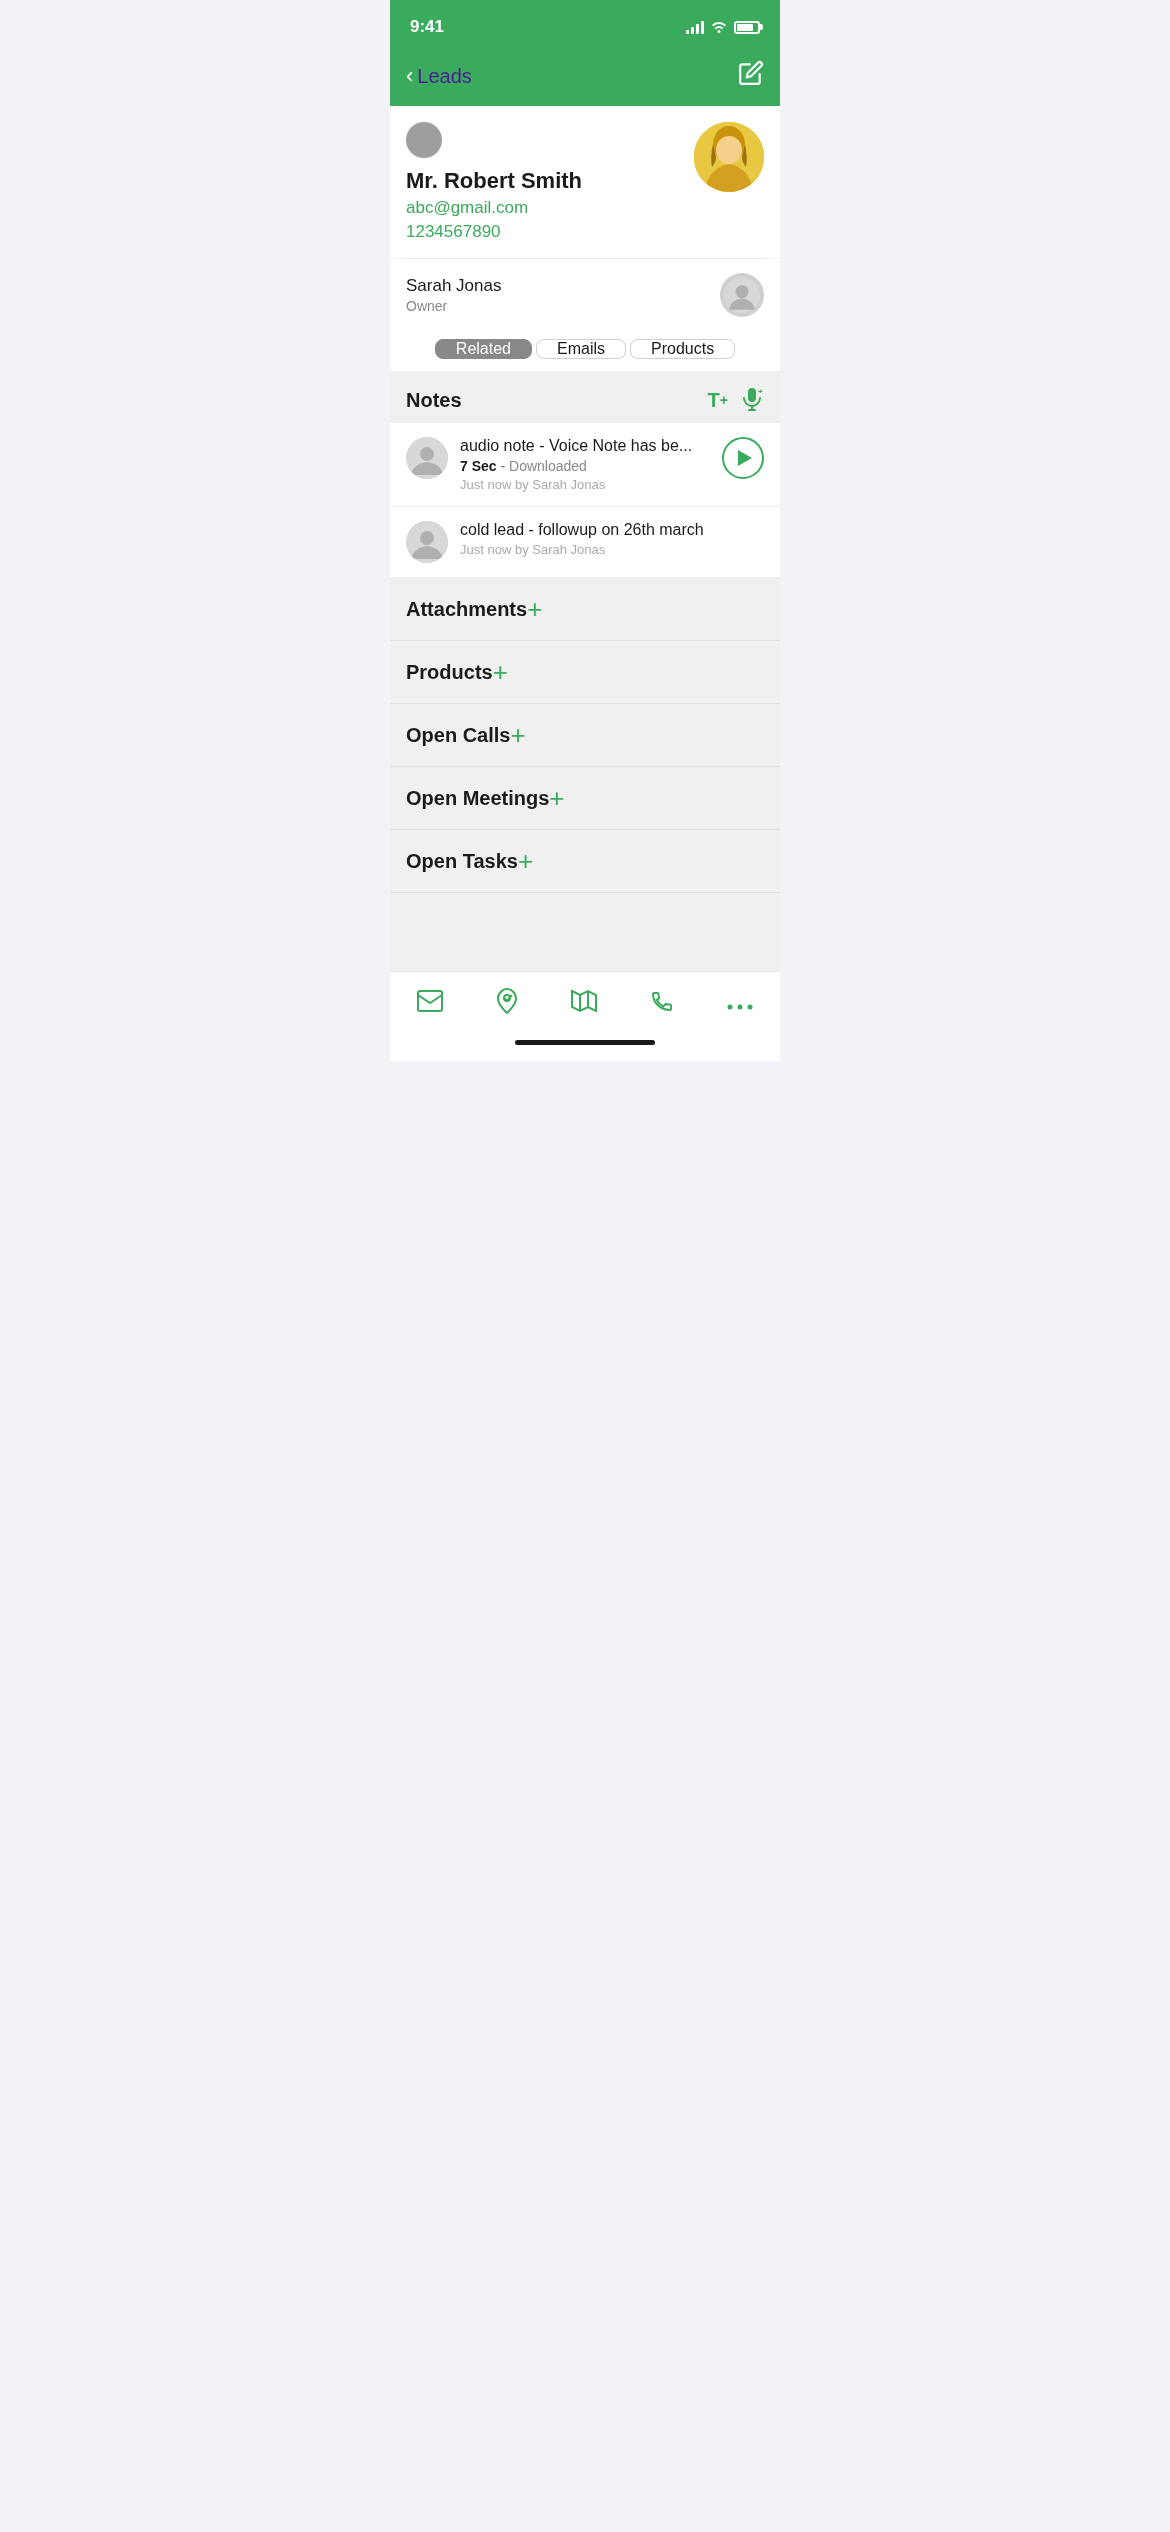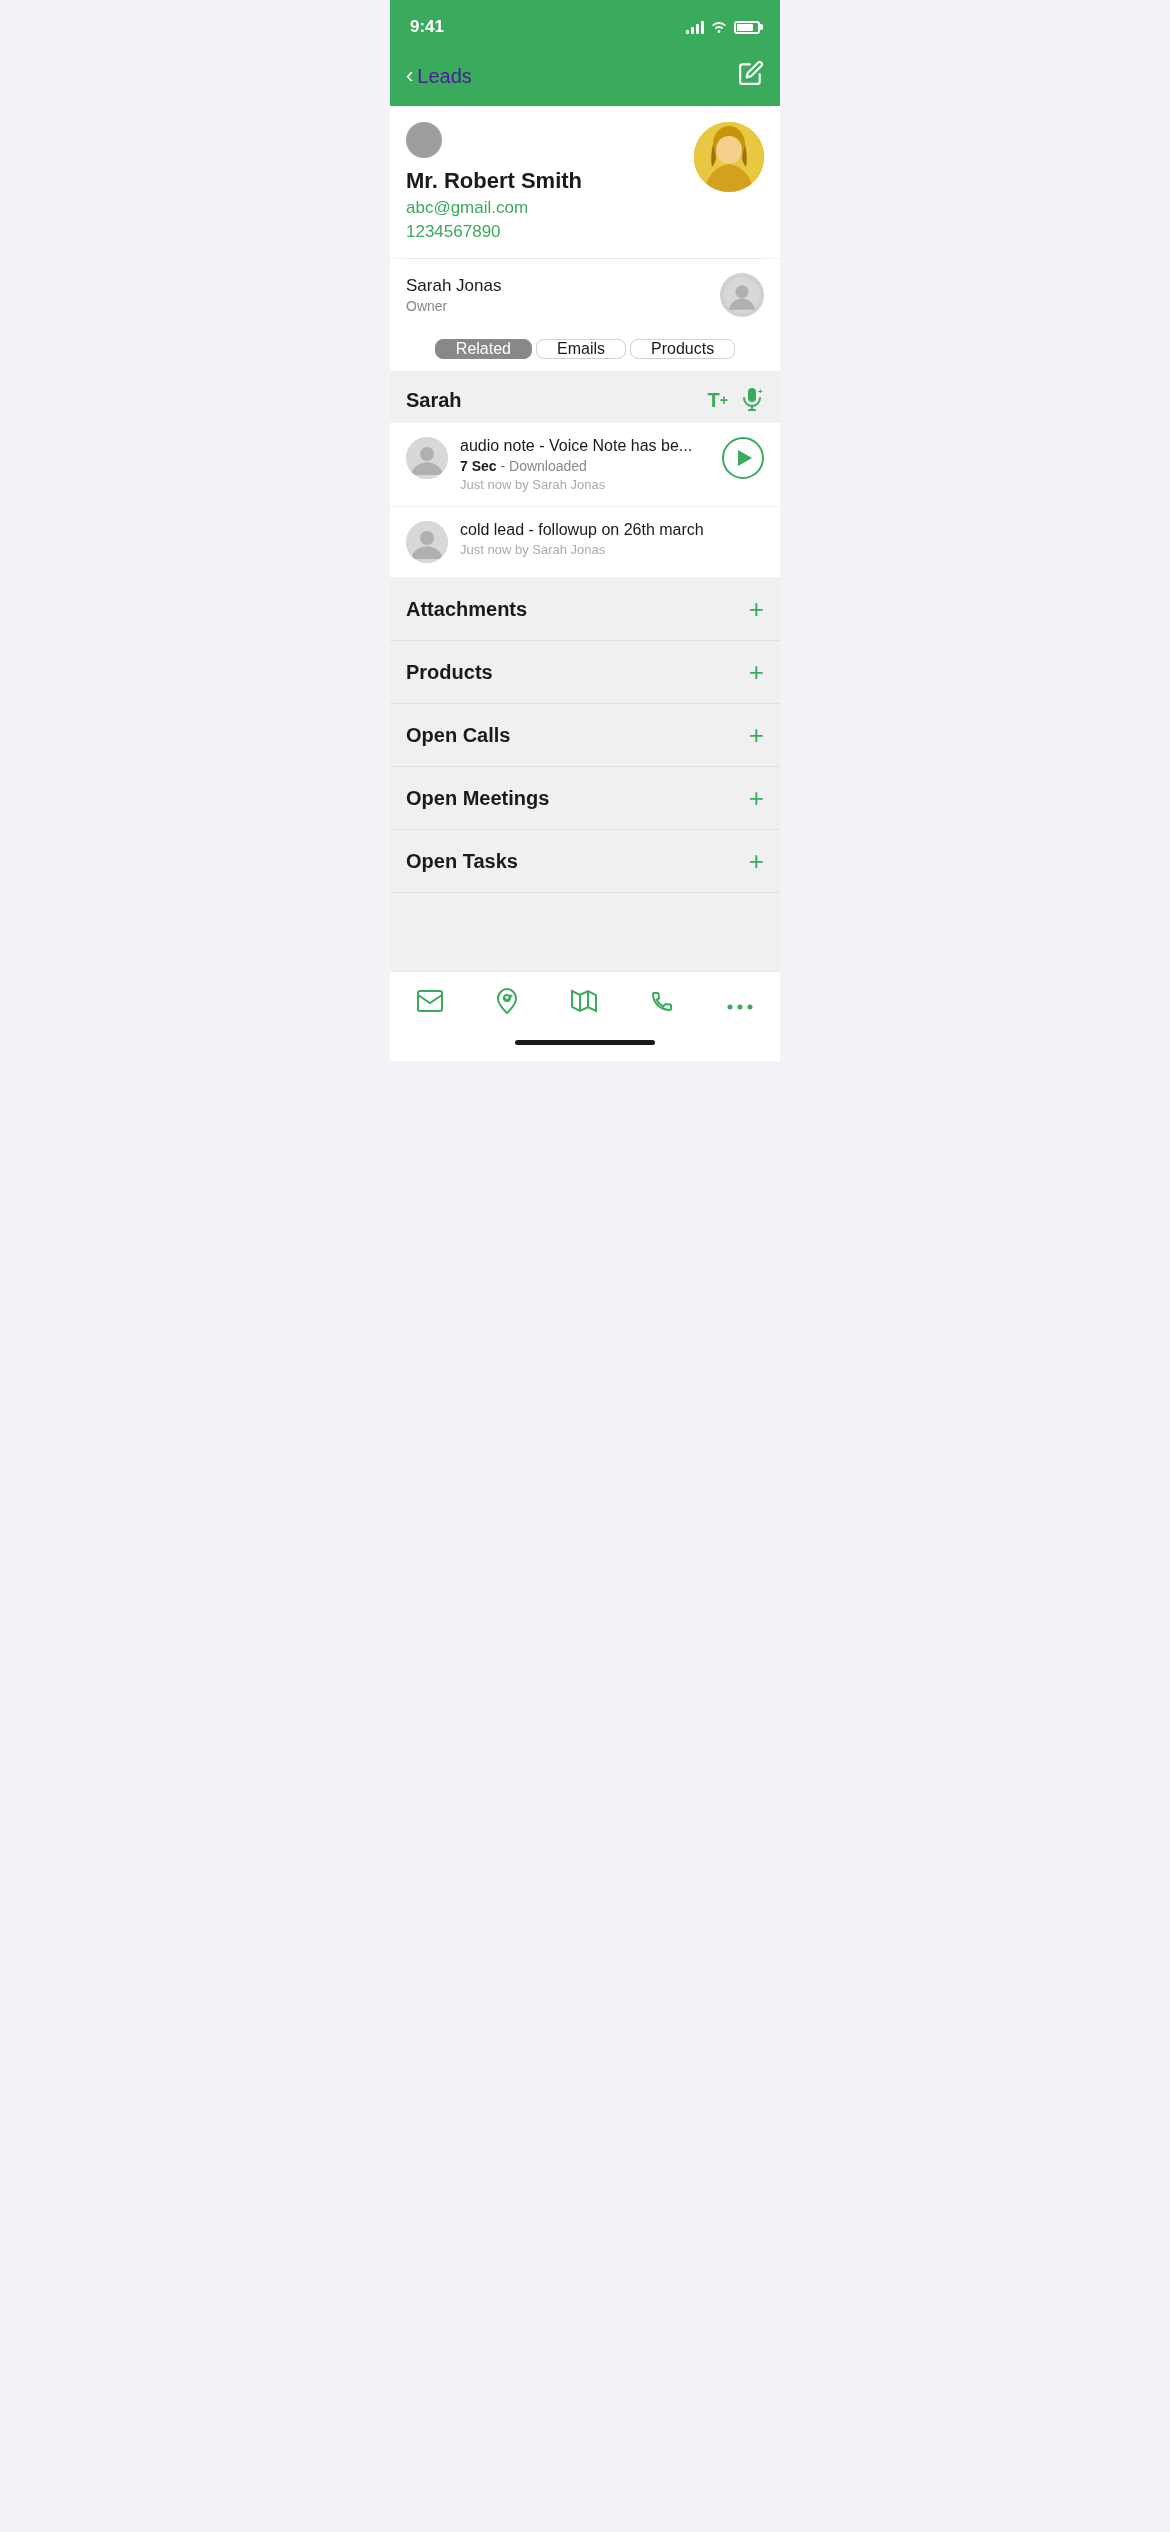--- a/index.html
+++ b/index.html
@@ -310,21 +310,21 @@
       border-bottom: 8px solid transparent;
       border-left: 14px solid #3aaa5c;
       margin-left: 3px;
     }
 
     
     .expandable-section {
       background: #f0f0f0;
       padding: 18px 16px;
       display: flex;
-      justify-content: space-between;
+      justify-content: flex-start;
       align-items: center;
       border-bottom: 1px solid #e0e0e0;
       cursor: pointer;
     }
     .expandable-title {
       font-size: 20px;
       font-weight: 600;
       color: #1a1a1a;
     }
     .expandable-plus {
@@ -481,21 +481,21 @@
     <span>Emails</span>
   </div>
   <div class="tab-item inactive">
     <span>Products</span>
   </div>
 </div>
 
 <div class="main-content">
 
   <div class="section-header">
-    <span class="section-title">Sarah</span>
+    <span class="section-title">Notes</span>
     <div class="section-actions">
       <span class="t-plus-icon">
         T<span class="t-plus-sup">+</span>
       </span>
       <span class="mic-plus-icon">
         <svg width="24" height="26" viewBox="0 0 24 26" fill="none" xmlns="http://www.w3.org/2000/svg">
           <rect x="8" y="1" width="8" height="14" rx="4" fill="#3aaa5c"></rect>
           <path d="M4 11a8 8 0 0016 0" stroke="#3aaa5c" stroke-width="2" stroke-linecap="round" fill="none"></path>
           <line x1="12" y1="19" x2="12" y2="23" stroke="#3aaa5c" stroke-width="2" stroke-linecap="round"></line>
           <line x1="9" y1="23" x2="15" y2="23" stroke="#3aaa5c" stroke-width="2" stroke-linecap="round"></line>

